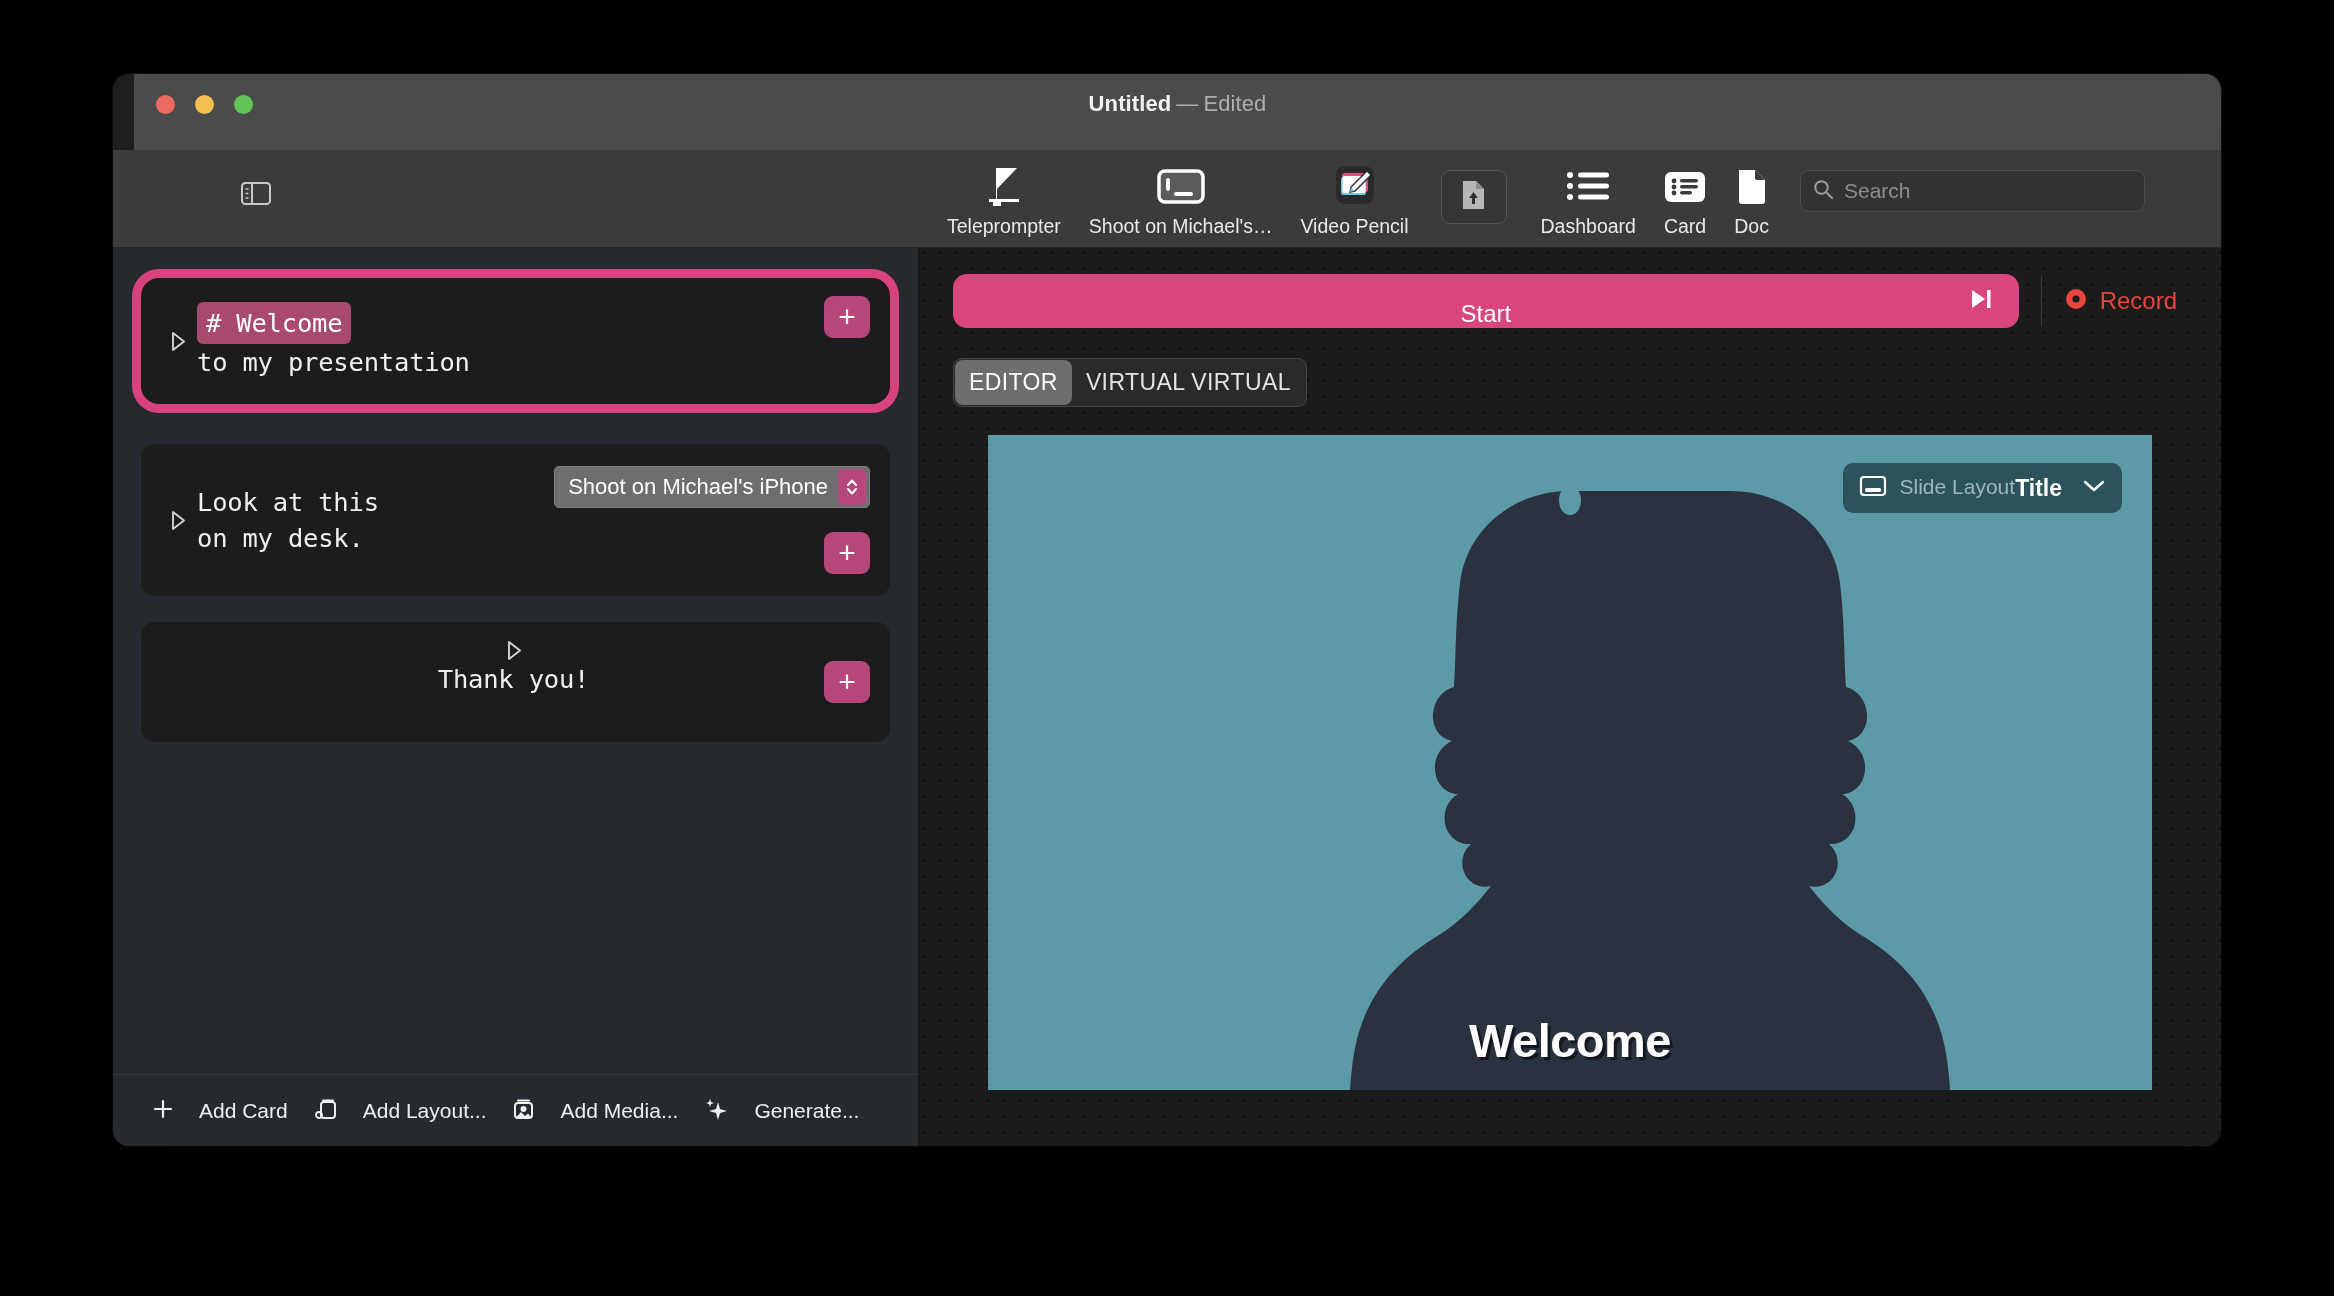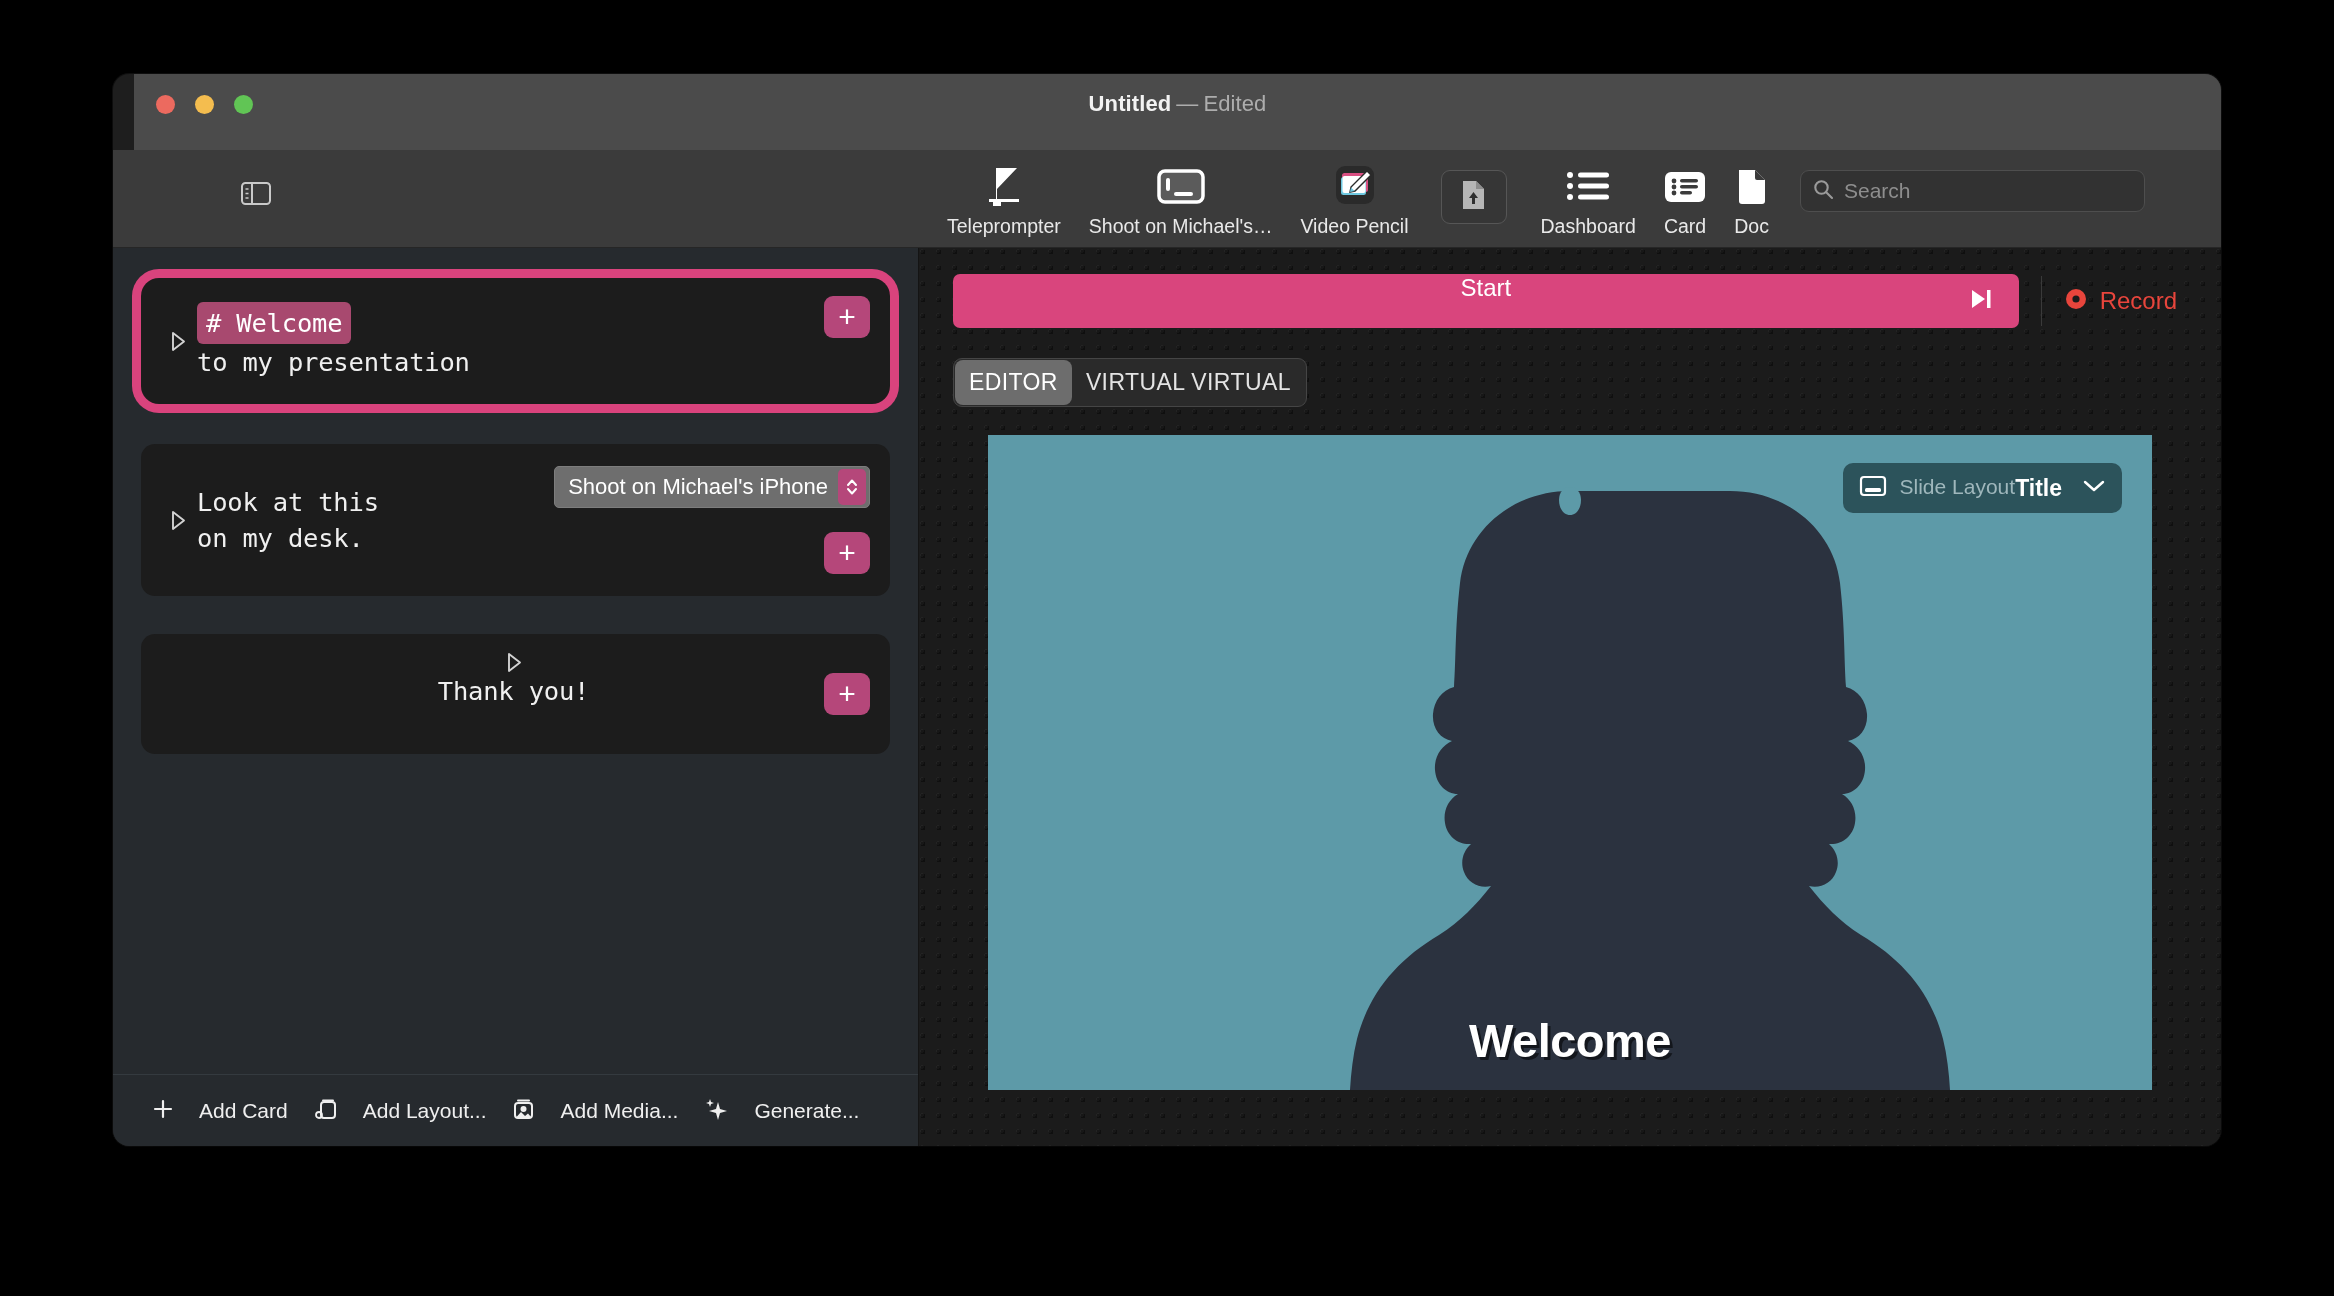--- a/index.html
+++ b/index.html
@@ -90,21 +90,21 @@
     width: 806px; flex: 0 0 806px;
     background: #262a2e;
     display: flex; flex-direction: column;
     border-right: 1px solid #141414;
   }
   .cards { flex: 1 1 auto; padding: 22px 28px 0 28px; }
   .card {
     position: relative;
     background: #1c1c1c;
     border-radius: 14px;
-    margin-bottom: 38px;
+    margin-bottom: 26px;
     min-height: 126px;
     display: flex; align-items: center;
     padding: 18px 20px 18px 16px;
   }
   .card.selected {
     border-radius: 18px;
     box-shadow: 0 0 0 9px #d9437d;
     margin-bottom: 40px;
     margin-top: 8px;
   }
@@ -164,23 +164,23 @@
       radial-gradient(circle at 3px 3px, rgba(255,255,255,0.035) 1.6px, transparent 1.7px),
       radial-gradient(circle at 3px 3px, rgba(0,0,0,0.45) 2.4px, transparent 2.5px);
     background-size: 16px 16px, 16px 16px;
     background-position: 0 0, 1px 1px;
     padding: 26px 34px 0 34px;
     display: flex; flex-direction: column;
     min-width: 0;
   }
   .startrow { display: flex; align-items: center; gap: 0; }
   .start-btn {
-    flex: 1 1 auto; height: 54px; border-radius: 7px;
+    flex: 1 1 auto; height: 54px; border-radius: 14px;
     background: #d9457d; position: relative;
-    display: flex; align-items: flex-start; justify-content: center;
+    display: flex; align-items: flex-end; justify-content: center;
   }
   .start-label { color: #ffffff; font-size: 24px; font-weight: 500; }
   .start-next { position: absolute; right: 26px; top: 50%; transform: translateY(-50%); }
   .divider-v { width: 1px; height: 50px; background: #3a3a3a; margin: 0 22px; }
   .record { display: flex; align-items: center; gap: 12px; padding-right: 10px; }
   .record-label { font-size: 24px; }
 
   .tabs {
     margin-top: 30px;
     display: inline-flex; align-self: flex-start;

